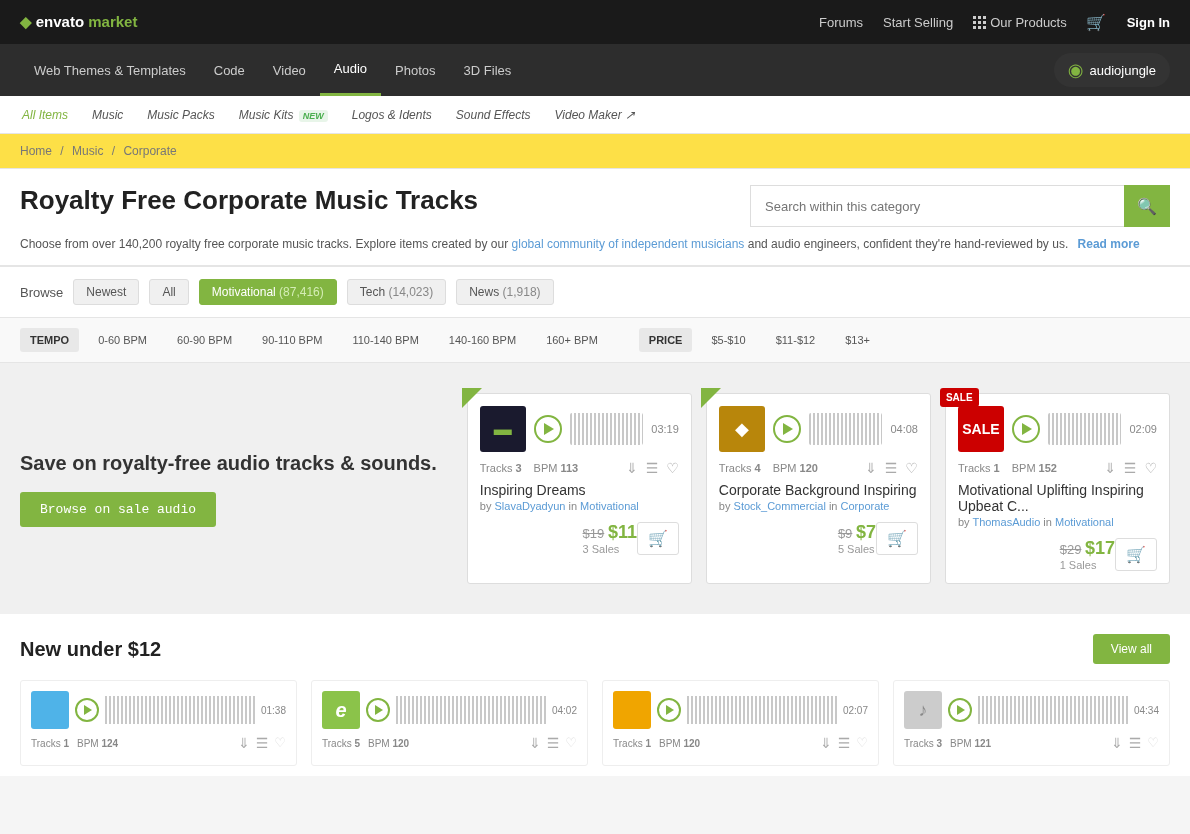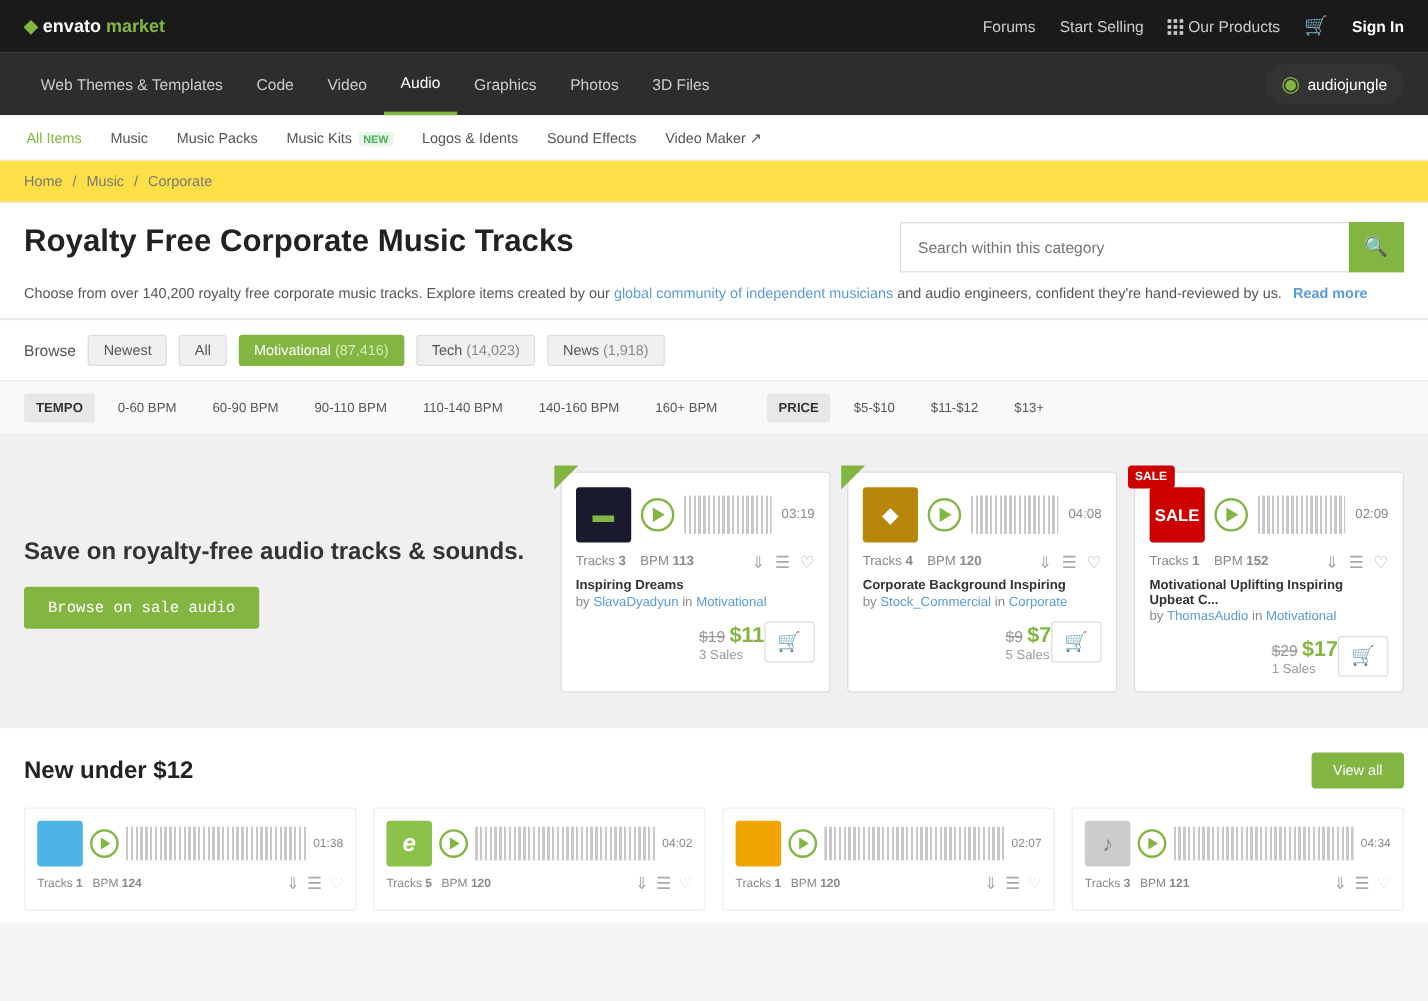--- a/index.html
+++ b/index.html
@@ -62,20 +62,21 @@
       align-items: center;
       padding: 0 20px;
       height: 38px;
       gap: 20px;
     }
     .sub-nav a {
       color: #555;
       text-decoration: none;
       font-size: 12px;
       padding: 0 2px;
+      font-style: italic;
     }
     .sub-nav a.active { color: #82b541; }
     .new-badge {
       background: #e8f5e9;
       color: #4caf50;
       font-size: 9px;
       padding: 1px 4px;
       border-radius: 3px;
       font-weight: bold;
       margin-left: 2px;
@@ -252,21 +253,21 @@
         to right,
         #c8c8c8 0px, #c8c8c8 2px,
         transparent 2px, transparent 4px
       );
       border-radius: 2px;
     }
     .duration { font-size: 11px; color: #888; flex-shrink: 0; }
     .card-meta { font-size: 11px; color: #888; margin-bottom: 6px; display: flex; align-items: center; gap: 12px; }
     .card-meta-actions { display: flex; gap: 8px; align-items: center; justify-content: flex-end; flex: 1; }
     .meta-icon { color: #aaa; cursor: pointer; font-size: 14px; }
-    .card-title { font-size: 11px; font-weight: bold; color: #333; margin-bottom: 2px; }
+    .card-title { font-size: 14px; font-weight: normal; color: #333; margin-bottom: 2px; }
     .card-title a { color: #333; text-decoration: none; }
     .card-by { font-size: 11px; color: #888; margin-bottom: 10px; }
     .card-by a { color: #5b9bd5; text-decoration: none; }
     .card-price-row { display: flex; align-items: center; justify-content: flex-end; }
     .old-price { color: #999; text-decoration: line-through; font-size: 13px; }
     .new-price { color: #82b541; font-size: 18px; font-weight: bold; }
     .sales-count { font-size: 11px; color: #999; }
     .add-cart-btn {
       background: #fff;
       border: 1px solid #ddd;
@@ -403,21 +404,20 @@
     <span style="color:#ccc; font-size:16px; cursor:pointer;">🛒</span>
     <a href="#" class="sign-in-btn">Sign In</a>
   </div>
 </div>
 
 <div class="main-nav">
   <a href="#">Web Themes &amp; Templates</a>
   <a href="#">Code</a>
   <a href="#">Video</a>
   <a href="#" class="active">Audio</a>
-  <a href="#">Graphics</a>
   <a href="#">Photos</a>
   <a href="#">3D Files</a>
   <div class="audiojungle-logo">
     <span class="aj-icon">◉</span>
     <span>audiojungle</span>
   </div>
 </div>
 
 <div class="sub-nav">
   <a href="#" class="active">All Items</a>

